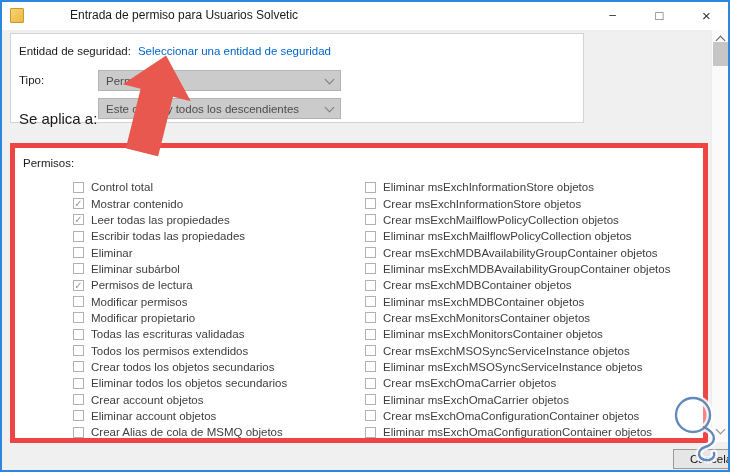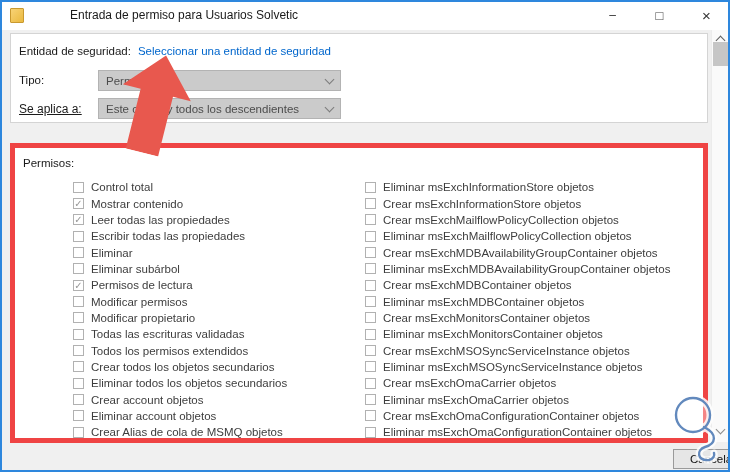--- a/index.html
+++ b/index.html
@@ -10,26 +10,26 @@
   .border-overlay{position:absolute;inset:0;border:2px solid #2e87dd;pointer-events:none;z-index:50;}
   
   .titlebar{position:absolute;left:0;top:0;right:0;height:30px;background:#ffffff;display:flex;align-items:center;z-index:5;gap:38px;}
   .title-icon{width:12px;height:13px;margin-left:10px;background:linear-gradient(135deg,#f8d376,#eab93f);border:1px solid #c9992f;border-radius:1px;flex:none;}
   .title-text{margin-left:8px;font-size:12px;color:#1a1a1a;white-space:nowrap;}
   .win-controls{margin-left:auto;display:flex;height:100%;}
   .win-btn{width:47px;height:100%;display:flex;align-items:center;justify-content:center;font-size:12px;color:#333;}
   .win-btn.max{font-size:13px;color:#444;}
   .win-btn.close{font-size:15px;}
   
-  .topbox{position:absolute;left:10px;top:33px;width:698px;height:90px;background:#fff;border:1px solid #d4d4d4;box-sizing:border-box;}
+  .topbox{position:absolute;left:10px;top:33px;width:574px;height:90px;background:#fff;border:1px solid #d4d4d4;box-sizing:border-box;}
   .row-principal{position:absolute;left:8px;top:11px;display:flex;gap:7px;font-size:11.5px;}
   .lbl{color:#1a1a1a;}
   .link{color:#0066cc;cursor:pointer;}
   .lbl-tipo{position:absolute;left:8px;top:40px;font-size:11.5px;color:#1a1a1a;}
-  .lbl-aplica{position:absolute;left:8px;top:68px;font-size:12px;color:#1a1a1a;text-decoration:underline;}
+  .lbl-aplica{position:absolute;left:8px;top:76px;font-size:15px;color:#1a1a1a;}
   .dropdown{position:absolute;left:87px;width:243px;height:21px;background:#cbcbcb;border:1px solid #b3b3b3;
     display:flex;align-items:center;padding:0 7px;font-size:11.5px;color:#4c4c4c;box-sizing:border-box;}
   .dd-tipo{top:36px;}
   .dd-aplica{top:64px;}
   .chev{margin-left:auto;width:6px;height:6px;border-right:1.5px solid #7c7c7c;border-bottom:1.5px solid #7c7c7c;
     transform:rotate(45deg);margin-top:-3px;flex:none;}
   
   .arrow-svg{position:absolute;left:112px;top:54px;width:84px;height:100px;transform:rotate(14deg);z-index:10;pointer-events:none;}
   
   .permbox{position:absolute;left:10px;top:143px;width:698px;height:300px;background:#fff;border:5px solid #ef4444;box-sizing:border-box;}

